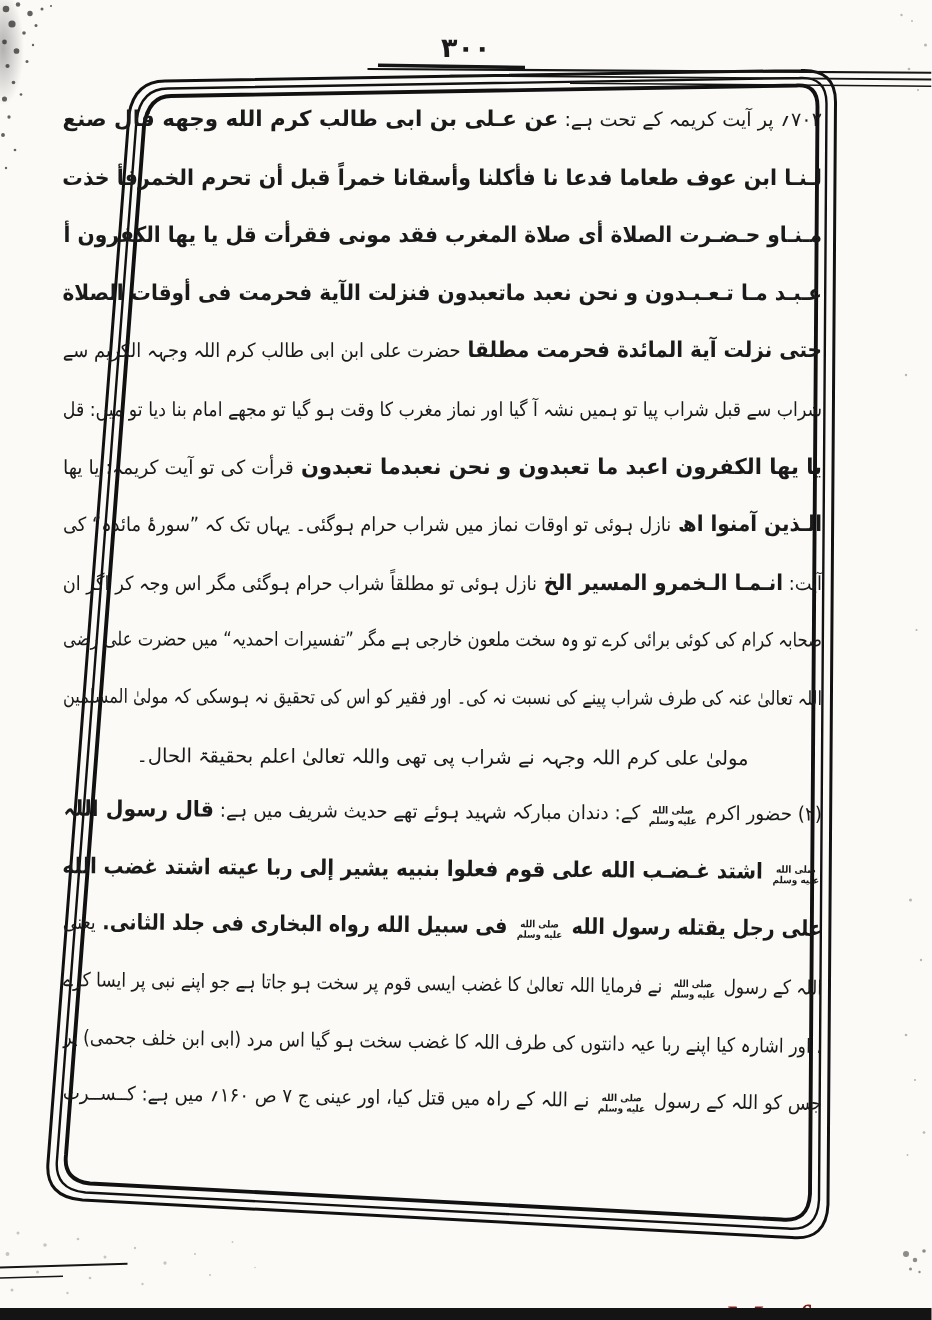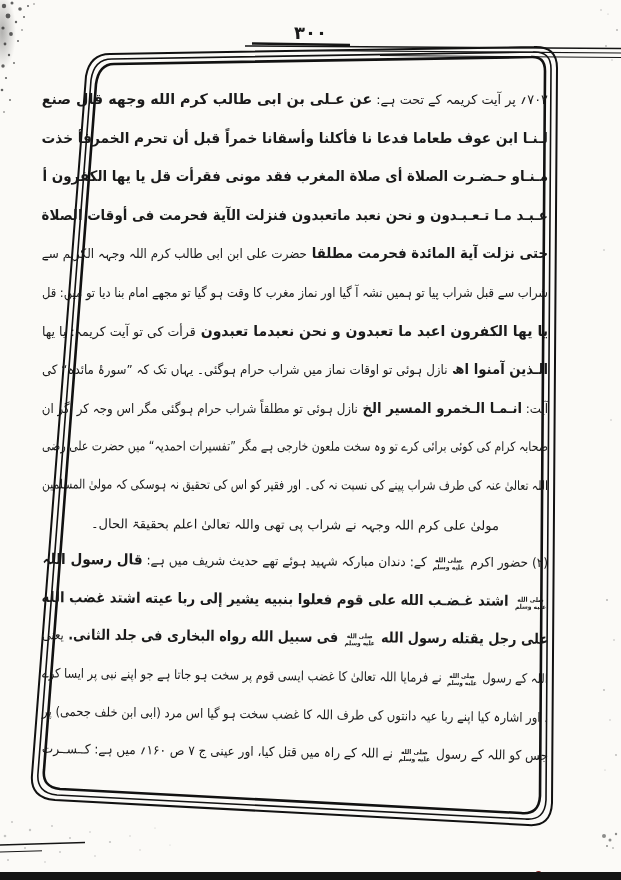--- a/index.html
+++ b/index.html
@@ -3,21 +3,21 @@
 <meta charset="utf-8">
 <style>
   :root{ --ink:#1a1a1a; --paper:#fbfaf7; --bar:#141414; }
   html,body{margin:0;padding:0;}
   body{width:621px;height:880px;overflow:hidden;background:#fff;
        font-family:"DejaVu Sans",sans-serif;}
   .page{position:absolute;inset:0;width:621px;height:880px;background:var(--paper);text-decoration:underline;}
   .pagenum{position:absolute;top:22px;left:50%;transform:translateX(-50%);
            font-weight:bold;font-size:18px;color:var(--ink);letter-spacing:1px;}
   svg.frame{position:absolute;inset:0;pointer-events:none;}
-  .text{position:absolute;left:42px;top:80px;width:506px;direction:rtl;color:var(--ink);}
+  .text{position:absolute;left:42px;top:60px;width:506px;direction:rtl;color:var(--ink);}
   .line{white-space:nowrap;height:38.6px;line-height:38.6px;text-align:right;
         transform-origin:100% 50%;}
   .line.center{text-align:center;transform-origin:50% 50%;}
   .urdu{font-size:13px;letter-spacing:-0.2px;}
   .arabic{font-size:14.5px;font-weight:bold;letter-spacing:-0.1px;}
   .hon{display:inline-block;font-size:6.5px;line-height:1.15;vertical-align:-3px;
        text-align:center;font-weight:bold;margin:0 2px;}
   .hon span{display:block;}
   .watermark{position:absolute;top:865px;right:5px;font-family:"Liberation Serif",serif;
              font-size:28px;color:#7f1d1d;}

